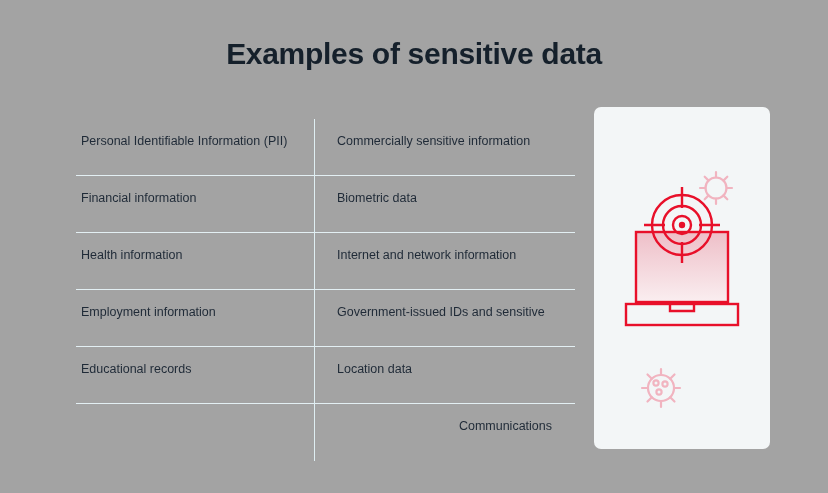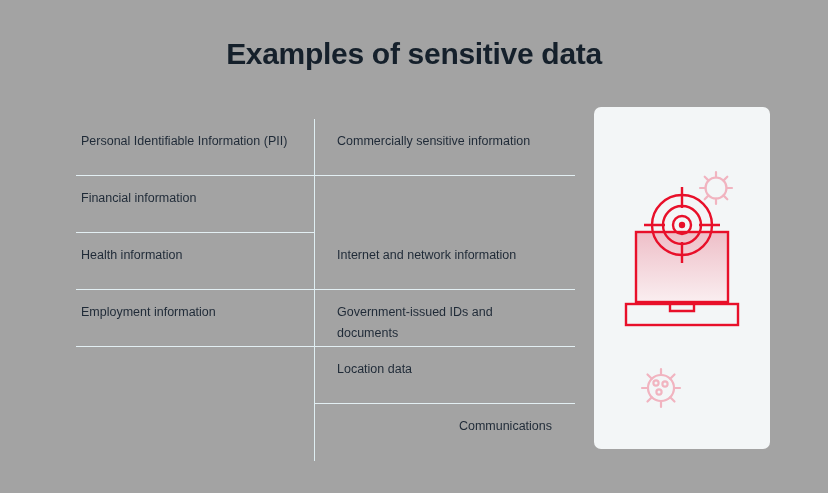--- a/index.html
+++ b/index.html
@@ -119,35 +119,41 @@
       <div class="cell left" style="grid-row:1;">
         <span class="cell-label">Personal Identifiable Information (PII)</span>
       </div>
       <div class="cell right" style="grid-row:1;">
         <span class="cell-label">Commercially sensitive information</span>
       </div>
 
       <div class="cell left" style="grid-row:2;">
         <span class="cell-label">Financial information</span>
       </div>
+      <div class="cell right" style="grid-row:2;">
+        <span class="cell-label">Biometric data</span>
+      </div>
 
       <div class="cell left" style="grid-row:3;">
         <span class="cell-label">Health information</span>
       </div>
       <div class="cell right" style="grid-row:3;">
         <span class="cell-label">Internet and network information</span>
       </div>
 
       <div class="cell left" style="grid-row:4;">
         <span class="cell-label">Employment information</span>
       </div>
       <div class="cell right" style="grid-row:4;">
-        <span class="cell-label">Government-issued IDs and documents</span>
-      </div>
-
+        <span class="cell-label">Government-issued IDs and sensitive</span>
+      </div>
+
+      <div class="cell left" style="grid-row:5;">
+        <span class="cell-label">Educational records</span>
+      </div>
       <div class="cell right" style="grid-row:5;">
         <span class="cell-label">Location data</span>
       </div>
 
       <div class="cell right" style="grid-row:6; border-bottom:none;text-align:right;">
         <span class="cell-label">Communications</span>
       </div>
 
     </div>
 

